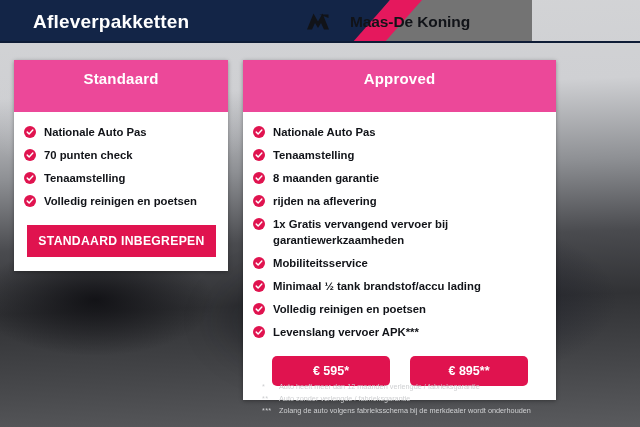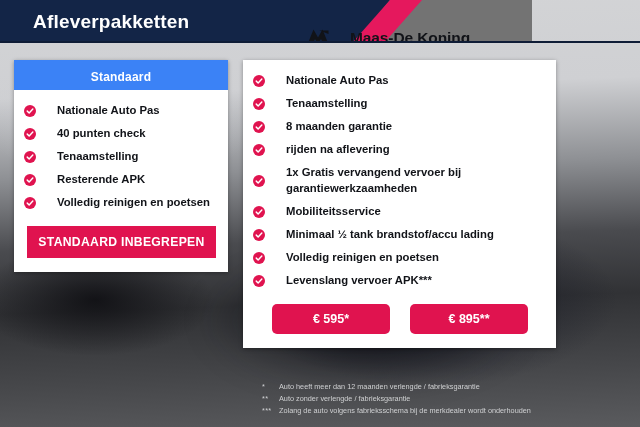--- a/index.html
+++ b/index.html
@@ -72,21 +72,20 @@
     letter-spacing: 0.2px;
     white-space: nowrap;
   }
   .brand {
     position: absolute;
     right: 62px; top: 0;
     height: 43px;
     display: flex;
     align-items: center;
     gap: 20px;
-    margin-top: 16px;
   }
   .brand-mark {
     display: block;
     width: 24px; height: 17px;
   }
   .brand-name {
     color: #111318;
     font-size: 15.5px;
     font-weight: bold;
     letter-spacing: -0.1px;
@@ -102,41 +101,41 @@
   
   .card {
     position: absolute;
     background: #ffffff;
     box-shadow: 0 1px 4px rgba(0,0,0,0.35);
   }
   .card-std  { left: 14px;  top: 60px; width: 214px; }
   .card-appr { left: 243px; top: 60px; width: 313px; }
 
   .card-head {
-    background: #3b82f6;
+    background: #ec4899;
     color: #ffffff;
     text-align: center;
-    font-size: 12px;
-    font-weight: bold;
-    padding: 10px 6px 6px;
+    font-size: 15px;
+    font-weight: bold;
+    padding: 10px 6px 25px;
     letter-spacing: 0.2px;
   }
   .card-body {
     padding: 12px 9px 14px 10px;
   }
 
   ul.feature-list {
     list-style: none;
     margin: 0;
     padding: 0;
   }
   ul.feature-list li {
     display: flex;
-    align-items: center;
-    gap: 21px;
+    align-items: flex-start;
+    gap: 8px;
     margin-bottom: 7px;
   }
   .check-icon {
     flex: 0 0 auto;
     width: 12px; height: 12px;
     margin-top: 2px;
   }
   .feat-text {
     color: #111318;
     font-size: 11.3px;
@@ -235,51 +234,45 @@
             <circle cx="10" cy="10" r="10" fill="#e0134f"></circle>
             <path d="M5.4 10.2 L8.6 13.3 L14.7 6.8" stroke="#ffffff" stroke-width="2.4" fill="none" stroke-linecap="round" stroke-linejoin="round"></path>
           </svg>
           <span class="feat-text">Nationale Auto Pas</span>
         </li>
         <li>
           <svg class="check-icon" viewBox="0 0 20 20">
             <circle cx="10" cy="10" r="10" fill="#e0134f"></circle>
             <path d="M5.4 10.2 L8.6 13.3 L14.7 6.8" stroke="#ffffff" stroke-width="2.4" fill="none" stroke-linecap="round" stroke-linejoin="round"></path>
           </svg>
-          <span class="feat-text">40 punten check</span>
+          <span class="feat-text">70 punten check</span>
         </li>
         <li>
           <svg class="check-icon" viewBox="0 0 20 20">
             <circle cx="10" cy="10" r="10" fill="#e0134f"></circle>
             <path d="M5.4 10.2 L8.6 13.3 L14.7 6.8" stroke="#ffffff" stroke-width="2.4" fill="none" stroke-linecap="round" stroke-linejoin="round"></path>
           </svg>
           <span class="feat-text">Tenaamstelling</span>
-        </li>
-        <li>
-          <svg class="check-icon" viewBox="0 0 20 20">
-            <circle cx="10" cy="10" r="10" fill="#e0134f"></circle>
-            <path d="M5.4 10.2 L8.6 13.3 L14.7 6.8" stroke="#ffffff" stroke-width="2.4" fill="none" stroke-linecap="round" stroke-linejoin="round"></path>
-          </svg>
-          <span class="feat-text">Resterende APK</span>
         </li>
         <li>
           <svg class="check-icon" viewBox="0 0 20 20">
             <circle cx="10" cy="10" r="10" fill="#e0134f"></circle>
             <path d="M5.4 10.2 L8.6 13.3 L14.7 6.8" stroke="#ffffff" stroke-width="2.4" fill="none" stroke-linecap="round" stroke-linejoin="round"></path>
           </svg>
           <span class="feat-text">Volledig reinigen en poetsen</span>
         </li>
       </ul>
       <div class="btn-std-wrap">
         <button class="btn-pink btn-included">STANDAARD INBEGREPEN</button>
       </div>
     </div>
   </div>
 
   <div class="card card-appr">
+    <div class="card-head">Approved</div>
     <div class="card-body">
       <ul class="feature-list">
         <li>
           <svg class="check-icon" viewBox="0 0 20 20">
             <circle cx="10" cy="10" r="10" fill="#e0134f"></circle>
             <path d="M5.4 10.2 L8.6 13.3 L14.7 6.8" stroke="#ffffff" stroke-width="2.4" fill="none" stroke-linecap="round" stroke-linejoin="round"></path>
           </svg>
           <span class="feat-text">Nationale Auto Pas</span>
         </li>
         <li>

